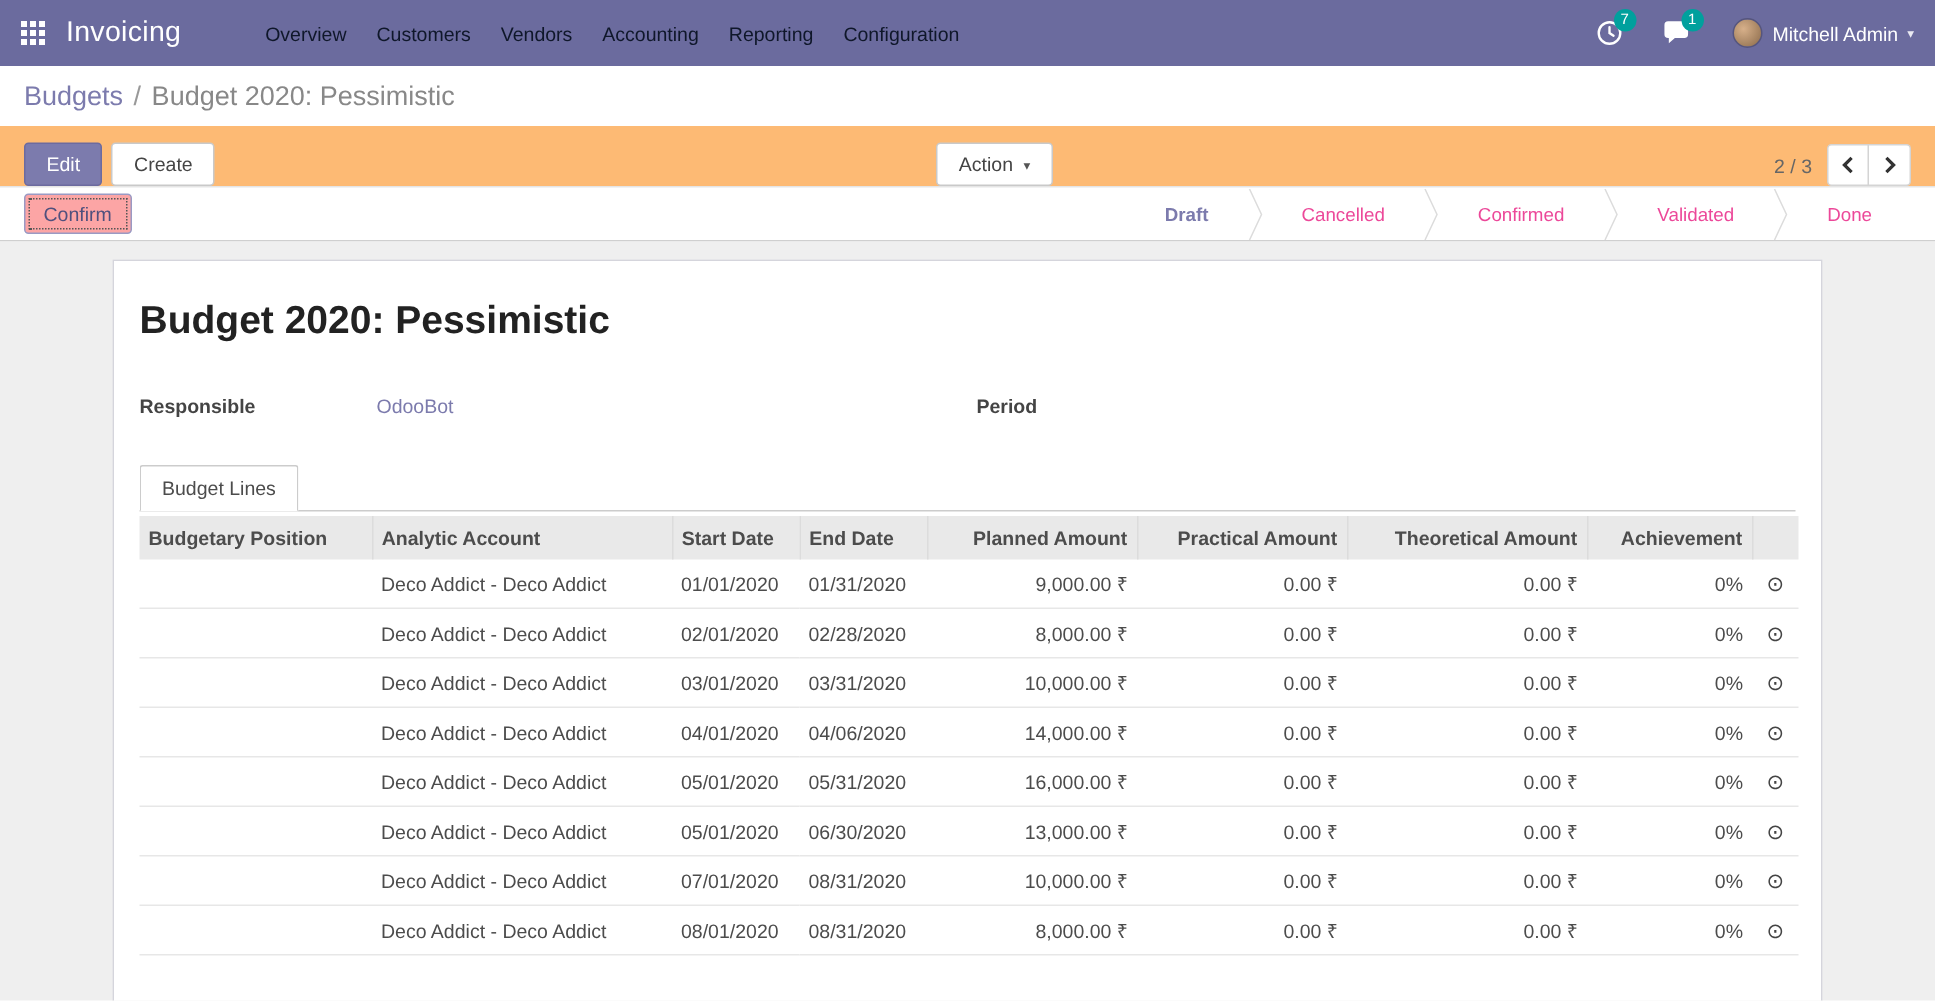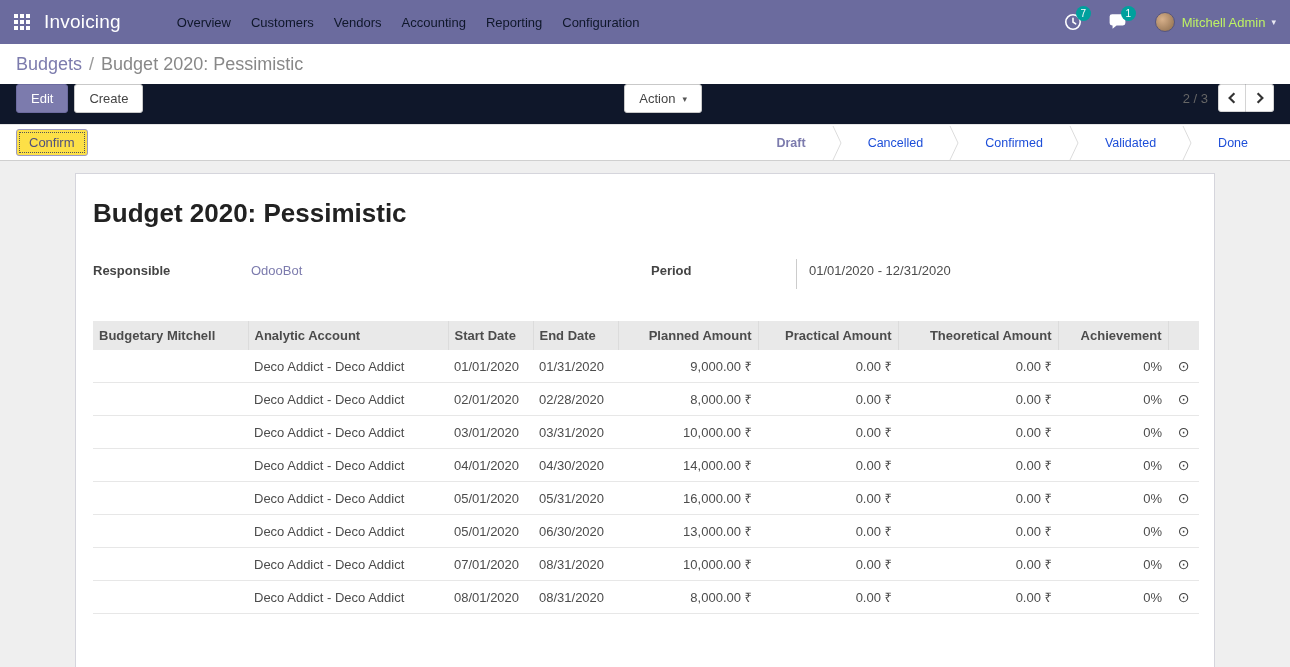--- a/index.html
+++ b/index.html
@@ -16,52 +16,52 @@
   .app-name { font-size:19px; font-weight:500; margin-right:56px; letter-spacing:.2px; }
   .nav-menus { display:flex; align-items:center; }
   .nav-menus a { color:#0f172a; font-size:13px; margin-right:20px; text-decoration:none; }
   .nav-right { display:flex; align-items:center; }
   .nav-icon-wrap { position:relative; margin-left:26px; display:flex; align-items:center; }
   .badge { position:absolute; top:-7px; right:-9px; min-width:15px; height:15px; border-radius:8px;
            background:#00a09d; color:#fff; font-size:10px; line-height:15px; text-align:center; padding:0 3px; }
   .user-menu { display:flex; align-items:center; margin-left:28px; }
   .avatar { width:20px; height:20px; border-radius:50%; margin-right:7px;
             background:radial-gradient(circle at 35% 35%, #d7b08a, #8a6a4a); border:1px solid #55557e; }
-  .user-name { font-size:13px; color:#bef264; }
+  .user-name { font-size:13px; color:#ffffff; }
   .caret { font-size:9px; margin-left:6px; color:#e9e9f2; }
 
   
   .breadcrumb-bar { height:40px; display:flex; align-items:center; padding:0 16px; background:#fff; font-size:18px; }
   .bc-link { color:#7c7bad; text-decoration:none; }
   .bc-sep { color:#999; margin:0 7px; }
   .bc-current { color:#888; }
 
   
-  .control-row { height:40px; display:flex; align-items:flex-start; padding:0 16px; background:#0f172a; }
+  .control-row { height:40px; display:flex; align-items:flex-end; padding:0 16px; background:#fdba74; }
   .cr-left { display:flex; align-items:center; }
   .cr-center { flex:1; display:flex; justify-content:center; }
   .cr-right { display:flex; align-items:center; }
   .btn { font-family:inherit; font-size:13px; padding:6px 14px; border-radius:3px;
          border:1px solid #c9c9c9; background:#fff; color:#444; }
   .btn-primary { background:#7c7bad; border-color:#6c6b9f; color:#fff; margin-right:6px; }
   .action-btn { display:flex; align-items:center; }
   .action-btn .caret { color:#555; margin-left:7px; font-size:9px; }
   .pager-value { color:#666; margin-right:10px; }
   .pager-btn { width:28px; height:28px; background:#fff; border:1px solid #d4d4d4;
                display:flex; align-items:center; justify-content:center; padding:0; }
   .pager-btn:first-of-type { border-radius:3px 0 0 3px; }
   .pager-btn:last-of-type { border-radius:0 3px 3px 0; border-left:none; }
 
   
   .statusbar { height:37px; background:#fff; border-top:1px solid #e5e5e5; border-bottom:1px solid #cfcfcf;
                display:flex; align-items:center; justify-content:space-between; padding:0 16px; }
-  .confirm-btn { color:#50507d; border:1px solid #9a9ac4; background:#fde047; padding:5px 12px;
+  .confirm-btn { color:#50507d; border:1px solid #9a9ac4; background:#fca5a5; padding:5px 12px;
                  outline:1px dotted #555; outline-offset:-4px; border-radius:3px; }
   .statuses { display:flex; align-items:center; height:100%; }
-  .status { font-size:12.5px; color:#1d4ed8; padding:0 26px; }
+  .status { font-size:12.5px; color:#ec4899; padding:0 26px; }
   .status.active { color:#7c7bad; font-weight:bold; }
   .status-sep { display:flex; align-items:center; height:100%; }
 
   
   .content { height:523px; background:#efefef; overflow:hidden; }
   .sheet { width:1140px; margin:12px auto 0; background:#fff; border:1px solid #d5d5dc; min-height:620px;
            padding:24px 17px 0; }
   .sheet-title { font-size:26px; font-weight:bold; color:#222; margin-bottom:30px; }
   .field-grid { display:flex; margin-bottom:32px;gap:12px; }
   .field-col { width:50%; display:flex; align-items:flex-start; }
@@ -204,40 +204,42 @@
   <div class="sheet" data-interactable="false">
     <h1 class="sheet-title" data-interactable="false">Budget 2020: Pessimistic</h1>
 
     <div class="field-grid" data-interactable="false">
       <div class="field-col left">
         <span class="field-label" data-interactable="false">Responsible</span>
         <a class="link-value" data-interactable="true">OdooBot</a>
       </div>
       <div class="field-col right">
         <span class="field-label" data-interactable="false">Period</span>
-        <div class="period-value" data-interactable="false">01/01/2020 - 12/31/2020</div>
       </div>
     </div>
 
+    <div class="tab-strip" data-interactable="false">
+      <span class="tab" data-interactable="true">Budget Lines</span>
+    </div>
 
     <table data-interactable="false">
       <colgroup>
         <col class="c-pos">
           <col class="c-account">
           <col class="c-date">
           <col class="c-date">
         <col class="c-amt">
           <col class="c-amt">
           <col class="c-theo">
           <col class="c-ach">
           <col class="c-icon">
       </colgroup>
       <thead>
         <tr data-interactable="false">
-          <th data-interactable="true">Budgetary Mitchell</th>
+          <th data-interactable="true">Budgetary Position</th>
           <th data-interactable="true">Analytic Account</th>
           <th data-interactable="true">Start Date</th>
           <th data-interactable="true">End Date</th>
           <th class="num" data-interactable="true">Planned Amount</th>
           <th class="num" data-interactable="true">Practical Amount</th>
           <th class="num" data-interactable="true">Theoretical Amount</th>
           <th class="num" data-interactable="true">Achievement</th>
           <th data-interactable="false"></th>
         </tr>
       </thead>
@@ -276,21 +278,21 @@
     <td class="num" data-interactable="false">0.00 ₹</td>
     <td class="num" data-interactable="false">0.00 ₹</td>
     <td class="num" data-interactable="false">0%</td>
     <td class="icon-cell" data-interactable="true">⊙</td>
   </tr>
 
   <tr data-interactable="true">
     <td data-interactable="false"></td>
     <td data-interactable="false">Deco Addict - Deco Addict</td>
     <td data-interactable="false">04/01/2020</td>
-    <td data-interactable="false">04/30/2020</td>
+    <td data-interactable="false">04/06/2020</td>
     <td class="num" data-interactable="false">14,000.00 ₹</td>
     <td class="num" data-interactable="false">0.00 ₹</td>
     <td class="num" data-interactable="false">0.00 ₹</td>
     <td class="num" data-interactable="false">0%</td>
     <td class="icon-cell" data-interactable="true">⊙</td>
   </tr>
 
   <tr data-interactable="true">
     <td data-interactable="false"></td>
     <td data-interactable="false">Deco Addict - Deco Addict</td>

